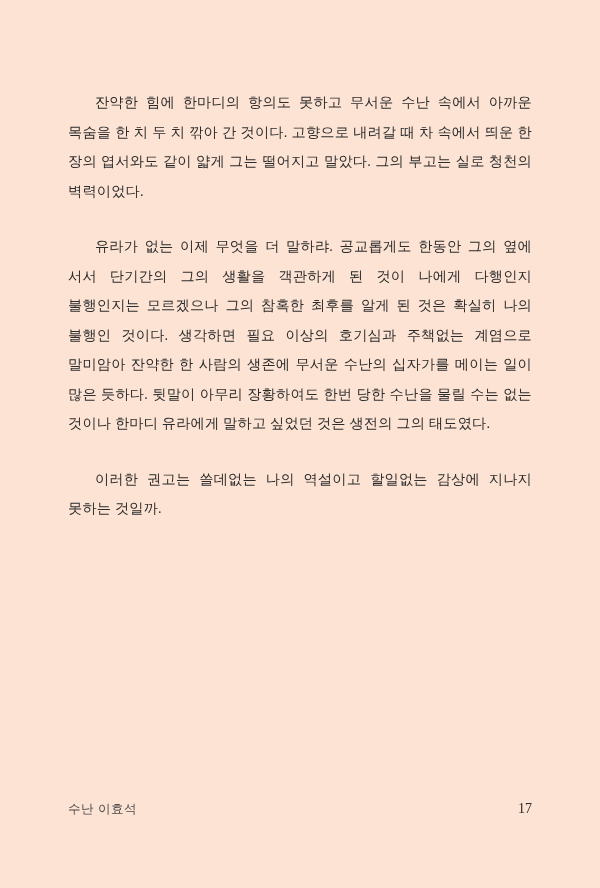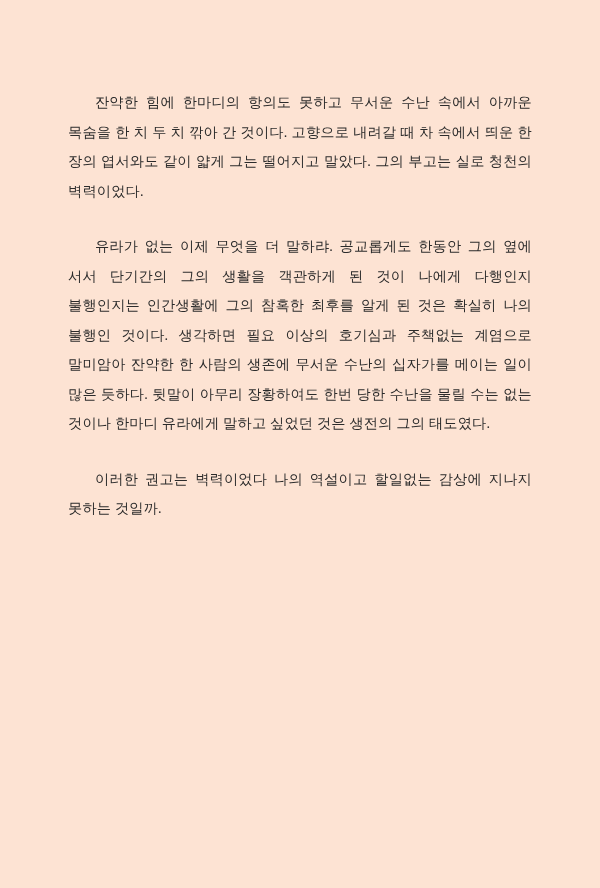--- a/index.html
+++ b/index.html
@@ -57,18 +57,22 @@
     font-family: "Liberation Serif", serif;
   }
 </style>
 </head>
 <body>
 
 <div class="page">
 
   <div class="body-text">
     <p class="para">잔약한 힘에 한마디의 항의도 못하고 무서운 수난 속에서 아까운 목숨을 한 치 두 치 깎아 간 것이다. 고향으로 내려갈 때 차 속에서 띄운 한 장의 엽서와도 같이 얇게 그는 떨어지고 말았다. 그의 부고는 실로 청천의 벽력이었다.</p>
-    <p class="para">유라가 없는 이제 무엇을 더 말하랴. 공교롭게도 한동안 그의 옆에 서서 단기간의 그의 생활을 객관하게 된 것이 나에게 다행인지 불행인지는 인간생활에 그의 참혹한 최후를 알게 된 것은 확실히 나의 불행인 것이다. 생각하면 필요 이상의 호기심과 주책없는 계염으로 말미암아 잔약한 한 사람의 생존에 무서운 수난의 십자가를 메이는 일이 많은 듯하다. 뒷말이 아무리 장황하여도 한번 당한 수난을 물릴 수는 없는 것이나 한마디 유라에게 말하고 싶었던 것은 생전의 그의 태도였다.</p>
-    <p class="para">이러한 권고는 벽력이었다 나의 역설이고 할일없는 감상에 지나지 못하는 것일까.</p>
+    <p class="para">유라가 없는 이제 무엇을 더 말하랴. 공교롭게도 한동안 그의 옆에 서서 단기간의 그의 생활을 객관하게 된 것이 나에게 다행인지 불행인지는 모르겠으나 그의 참혹한 최후를 알게 된 것은 확실히 나의 불행인 것이다. 생각하면 필요 이상의 호기심과 주책없는 계염으로 말미암아 잔약한 한 사람의 생존에 무서운 수난의 십자가를 메이는 일이 많은 듯하다. 뒷말이 아무리 장황하여도 한번 당한 수난을 물릴 수는 없는 것이나 한마디 유라에게 말하고 싶었던 것은 생전의 그의 태도였다.</p>
+    <p class="para">이러한 권고는 쓸데없는 나의 역설이고 할일없는 감상에 지나지 못하는 것일까.</p>
   </div>
 
+  <div class="footer">
+    <span class="footer-left">수난 이효석</span>
+    <span class="footer-right">17</span>
+  </div>
 
 </div>
 
 </body></html>

